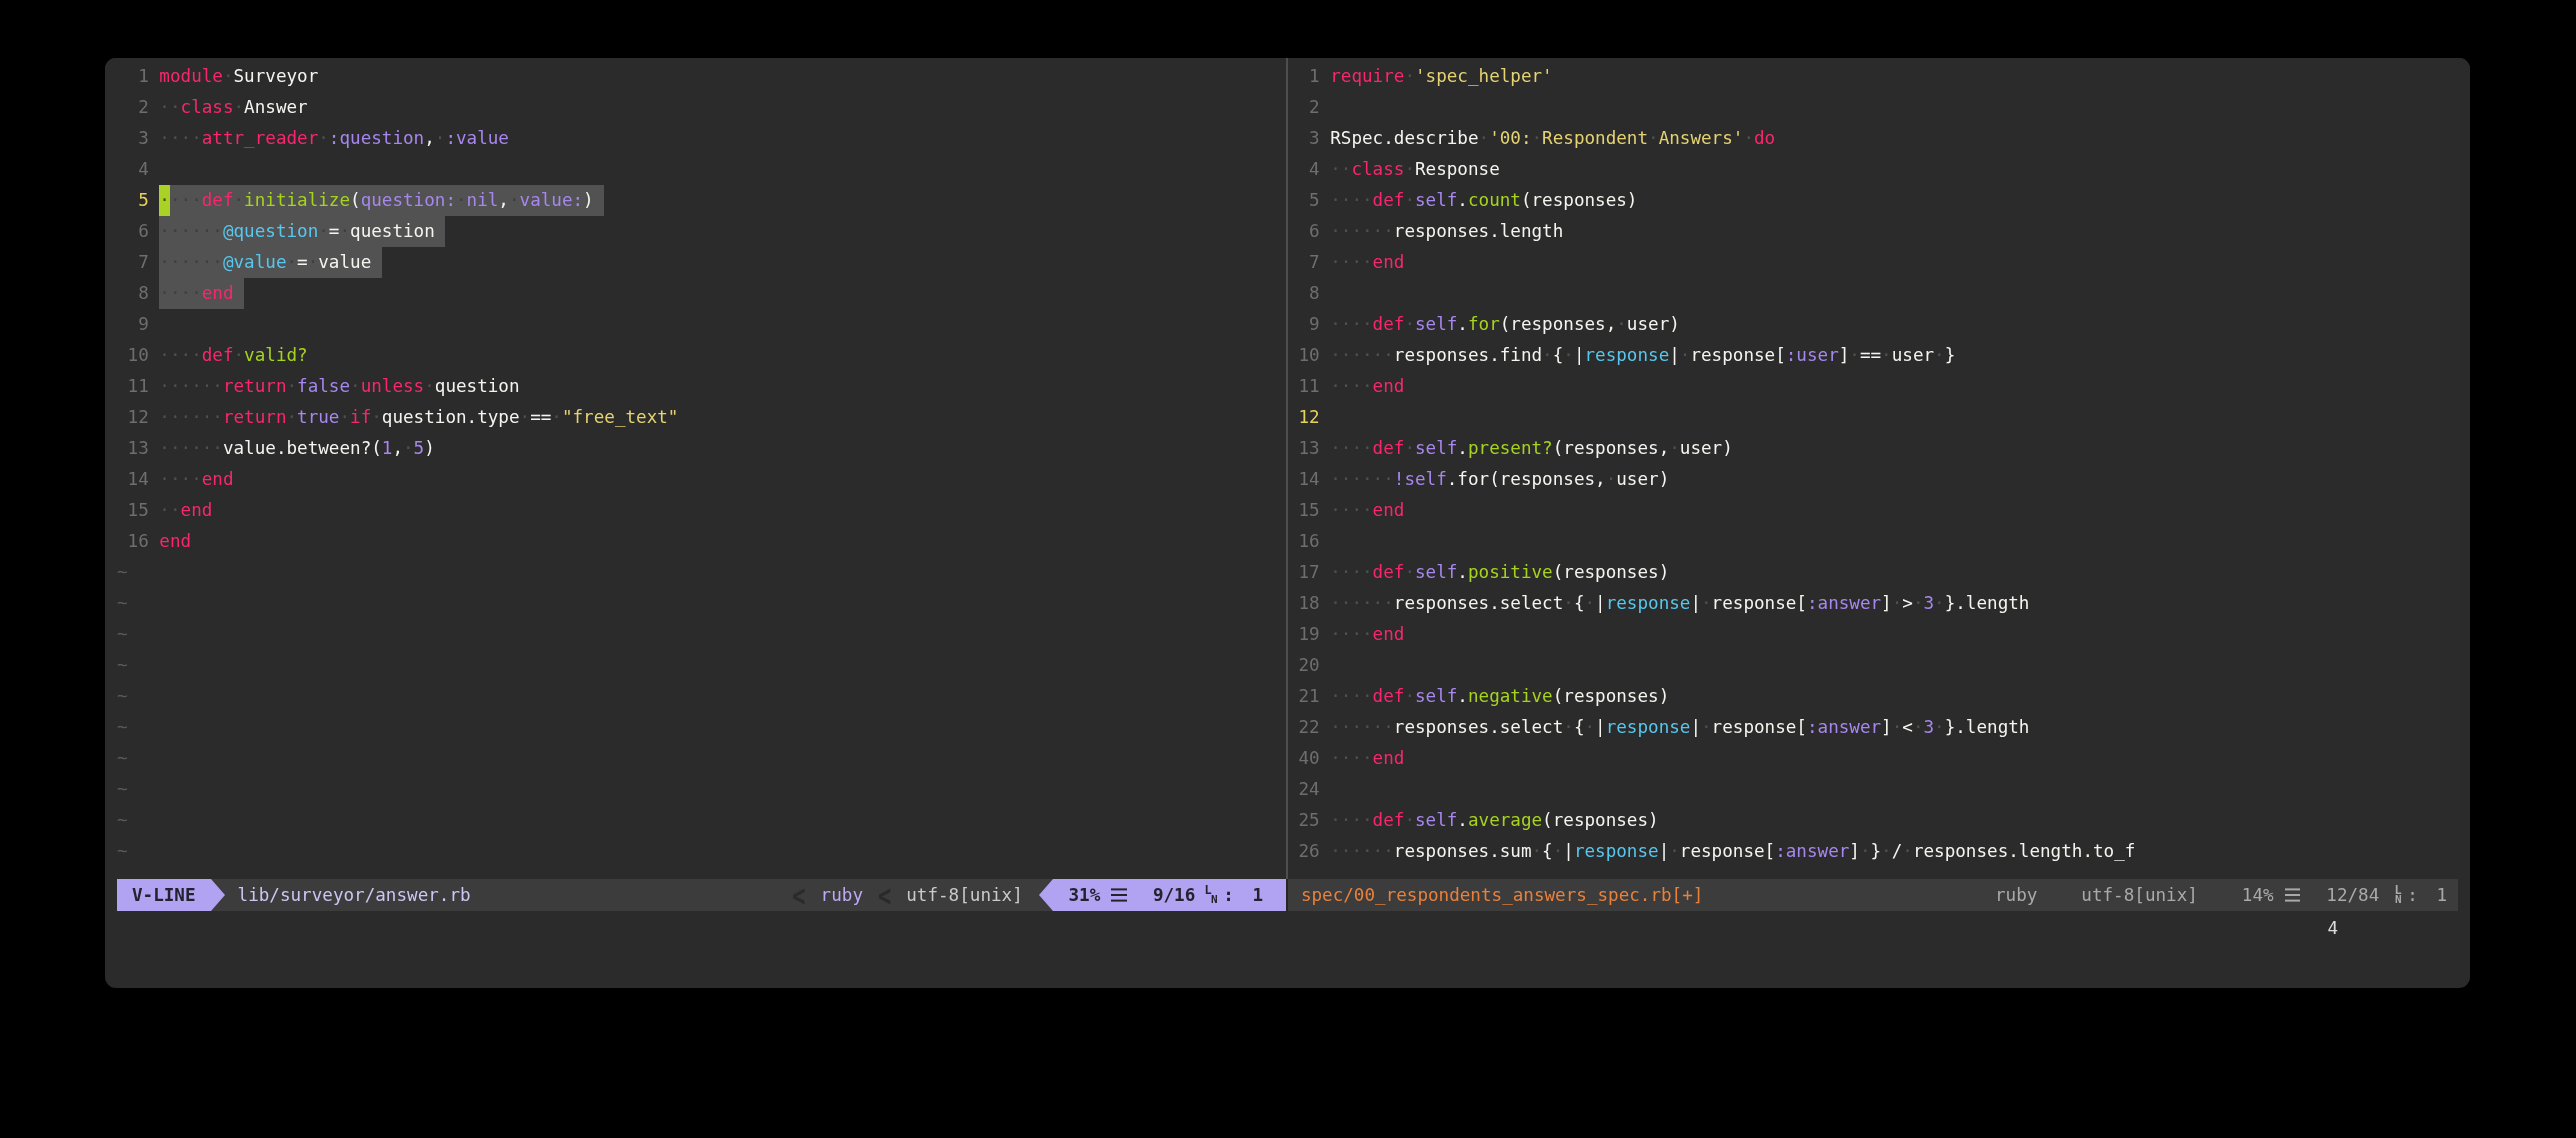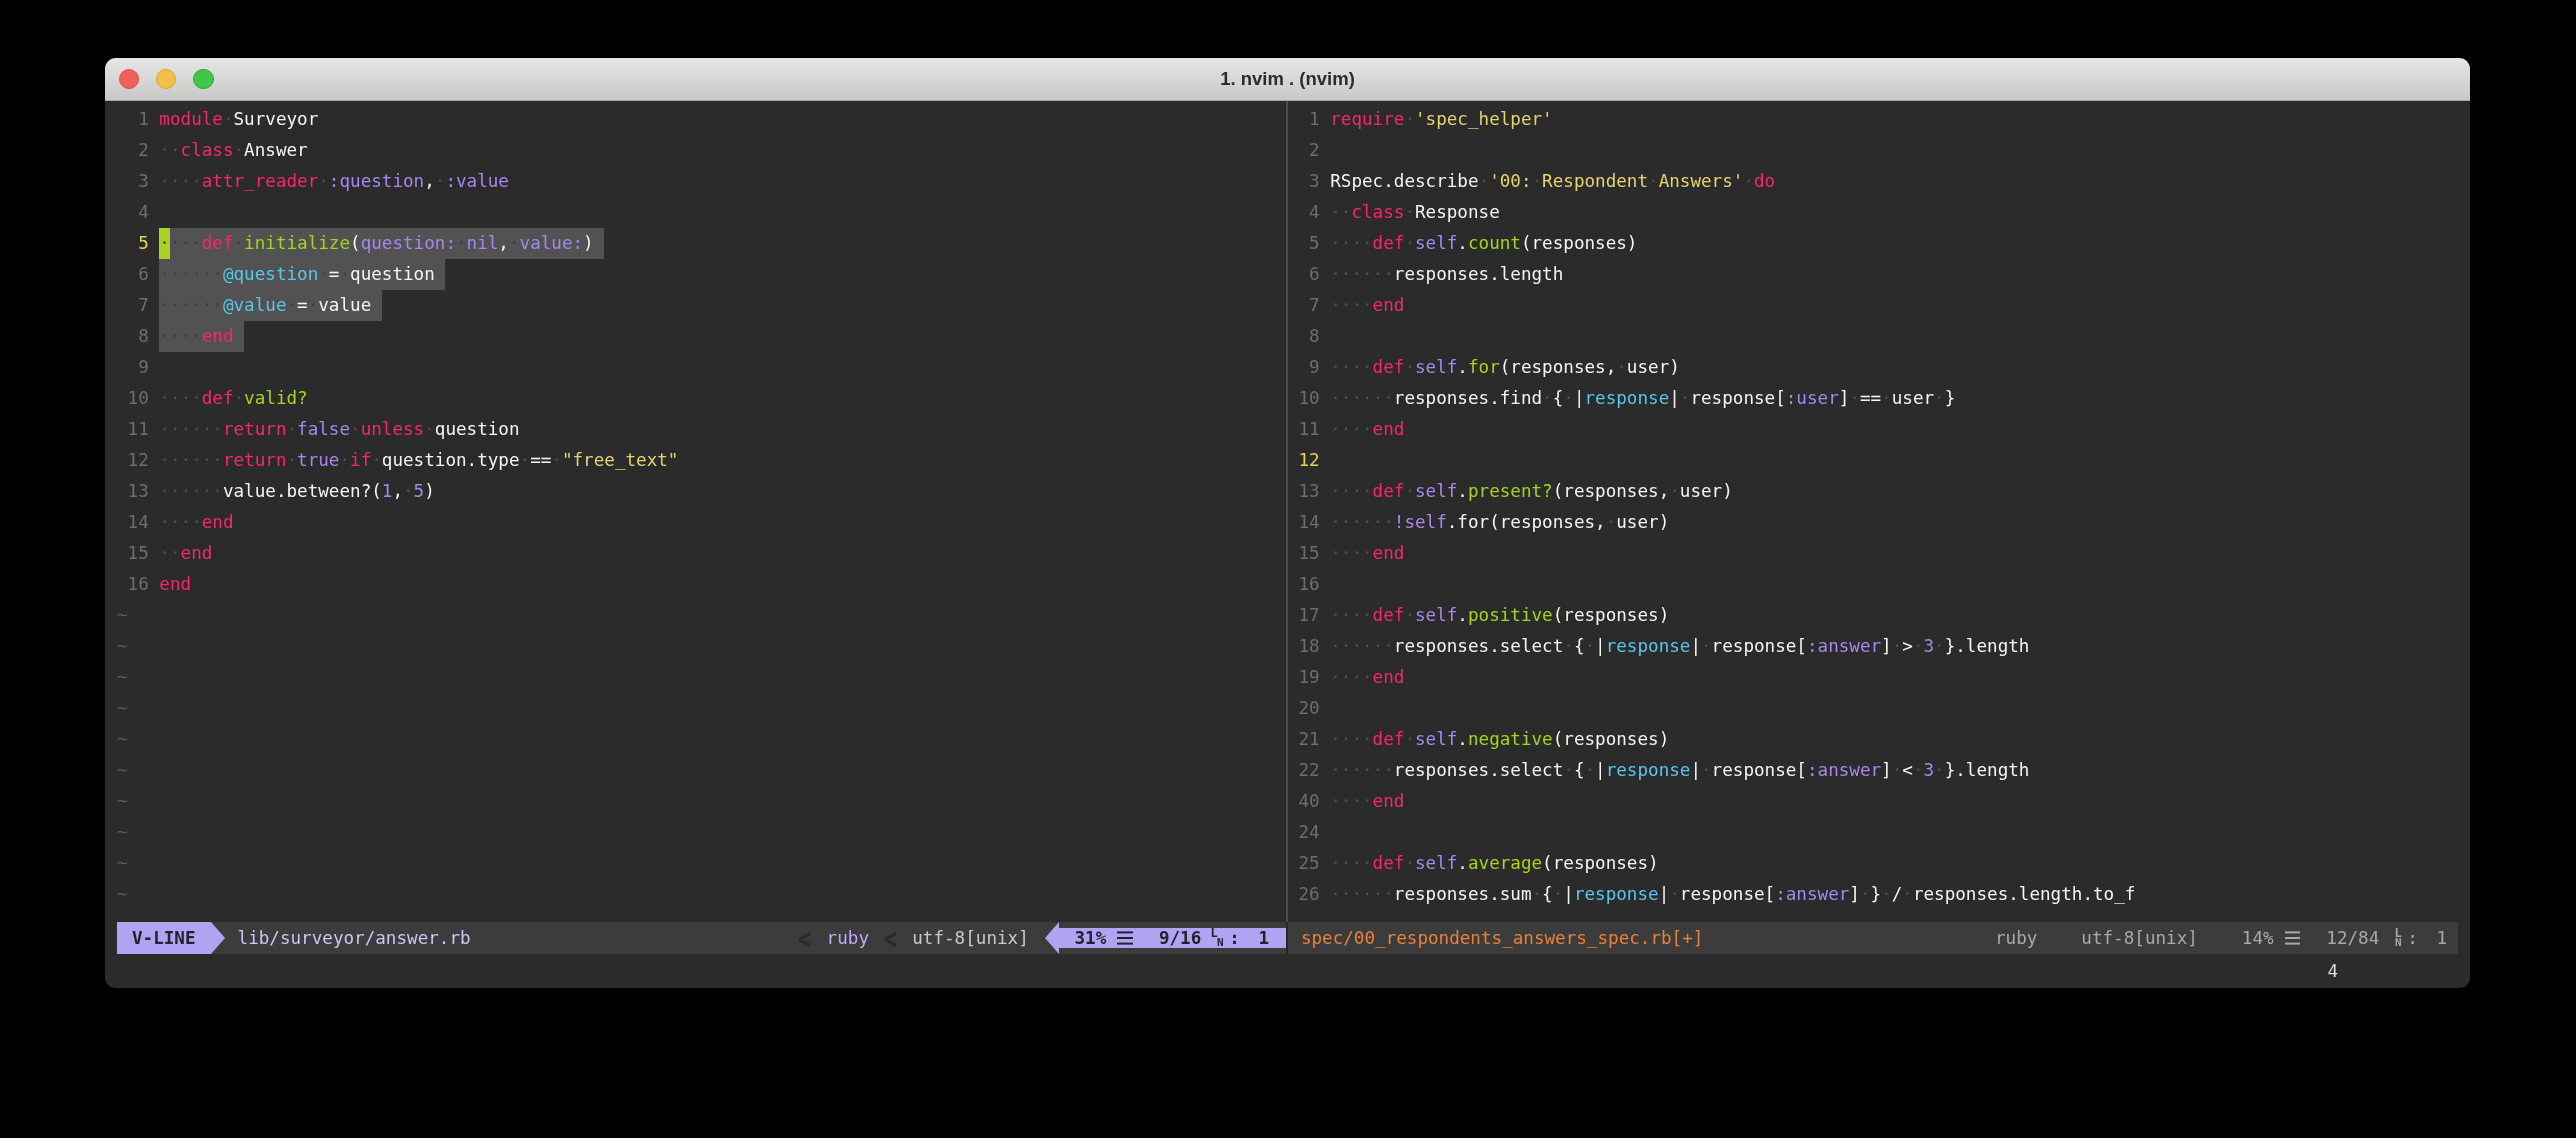--- a/index.html
+++ b/index.html
@@ -52,46 +52,38 @@
   .tk-t{color:var(--fg);}
   .vsep{flex:none;width:1.9px;background:linear-gradient(to bottom,var(--vsep) 0,var(--vsep) 821px,#262626 821px);}
   .statusline{flex:none;height:32px;display:flex;align-items:center;font-size:17.6px;background:var(--bar_bg);overflow:hidden;margin-top:16px;}
   .seg-mode{background:var(--mode_bg);color:var(--mode_fg);font-weight:bold;padding:0 15px;height:32px;line-height:32px;flex:none;}
   .tri-r{width:0;height:0;border-top:16.7px solid transparent;border-bottom:16.7px solid transparent;border-left:14px solid var(--mode_bg);flex:none;}
   .tri-l{width:0;height:0;border-top:16.7px solid transparent;border-bottom:16.7px solid transparent;border-right:14px solid var(--mode_bg);margin-left:16.7px;flex:none;}
   .file{color:var(--file_fg);margin-left:13px;}
   .spacer{flex:1;}
   .thin{color:var(--thin_sep);font-size:22px;font-weight:bold;transform:scaleY(1.35);display:inline-block;margin:0 15px;}
   .ft{color:var(--ruby_fg);}
-  .seg-pos{background:var(--mode_bg);color:var(--mode_fg);font-weight:bold;height:20px;display:flex;align-items:center;padding:0 17px 0 15px;flex:none;}
+  .seg-pos{background:var(--mode_bg);color:var(--mode_fg);font-weight:bold;height:32px;display:flex;align-items:center;padding:0 23px 0 15px;flex:none;}
   .bars{display:inline-block;width:15.7px;height:2.8px;background:currentColor;
         box-shadow:0 -5.6px 0 currentColor,0 5.6px 0 currentColor;margin:0 26px 0 11px;flex:none;}
   .lnglyph{display:inline-flex;flex-direction:column;line-height:10.2px;font-size:12px;font-weight:bold;margin:0 5.6px 0 9.3px;}
   .lnglyph .n2{font-size:11px;margin-left:6.5px;}
   .pos-col{margin-left:18.5px;}
   .statusline.inactive{color:var(--inactive_fg);text-align:right;}
   .file-inactive{color:var(--inactive_file);margin-left:13px;}
   .rgap{margin-left:44px;}
   .enc{color:var(--enc_fg);}
   .inactive-right{display:flex;align-items:center;padding-right:11px;}
   .cmdline{flex:1;position:relative;background:var(--bg);font-size:17.6px;color:var(--showcmd_fg);}
   .showcmd{position:absolute;right:120px;top:1.9px;line-height:31px;}
 </style>
 </head>
 <body>
 
 <div class="window">
-  <div class="titlebar">
-    <div class="traffic">
-      <div class="tl red"></div>
-      <div class="tl yellow"></div>
-      <div class="tl green"></div>
-    </div>
-    <div class="title">1. nvim . (nvim)</div>
-  </div>
 
   <div class="term">
     <div class="splits">
 
       <div class="pane left">
         <div class="code">
             <div class="row">
               <span class="num">1</span>
               <span class="content"><span class="tk-k">m</span><span class="tk-k">o</span><span class="tk-k">d</span><span class="tk-k">u</span><span class="tk-k">l</span><span class="tk-k">e</span><span class="sp">·</span><span class="tk-t">S</span><span class="tk-t">u</span><span class="tk-t">r</span><span class="tk-t">v</span><span class="tk-t">e</span><span class="tk-t">y</span><span class="tk-t">o</span><span class="tk-t">r</span></span>
             </div>

